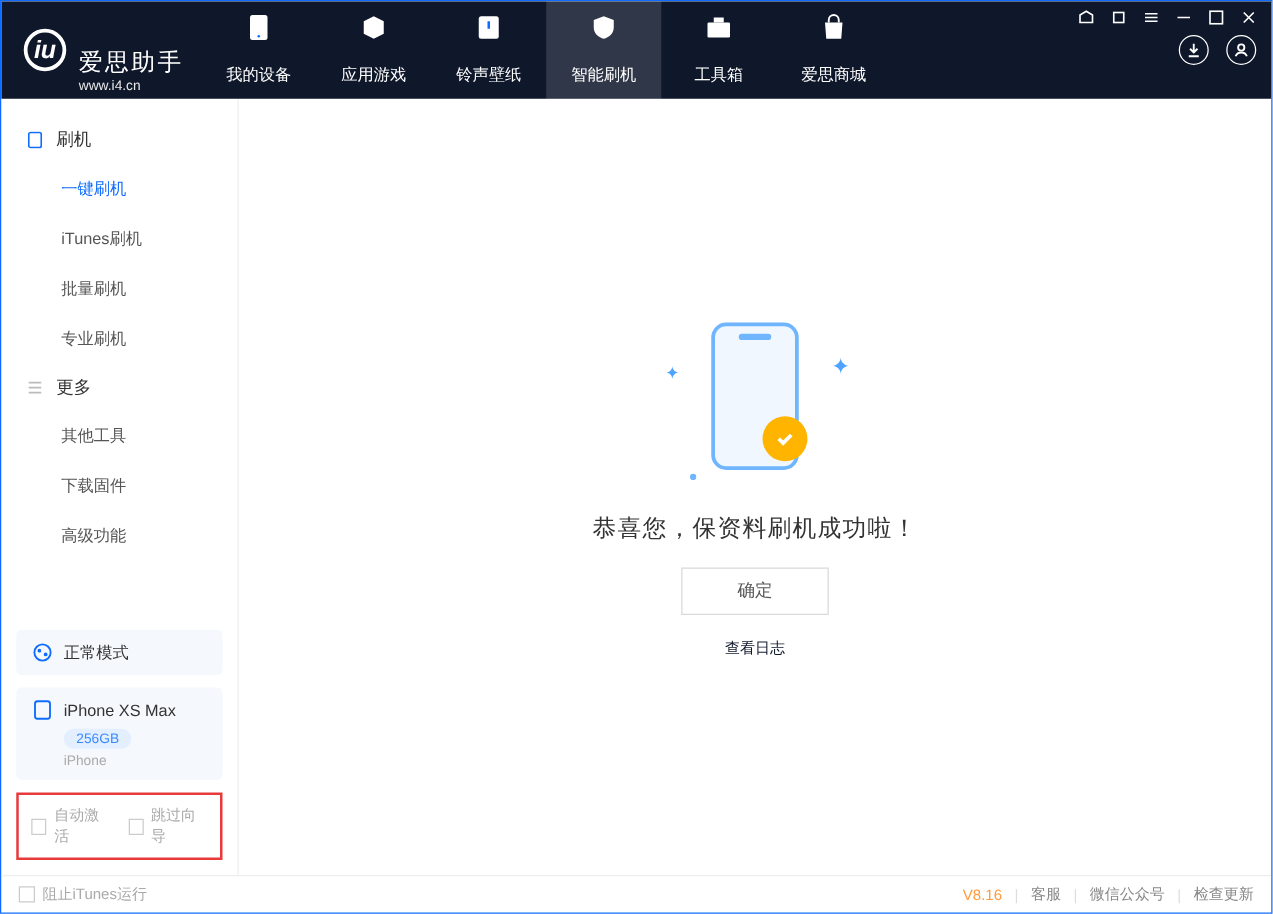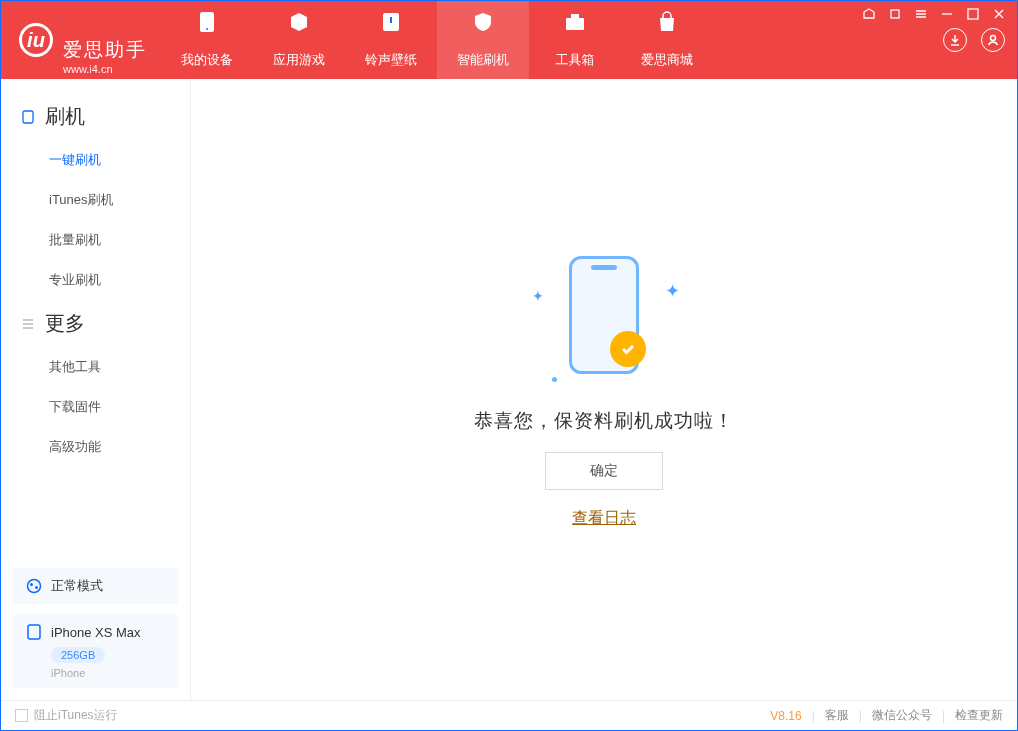--- a/index.html
+++ b/index.html
@@ -1,19 +1,19 @@
 <!DOCTYPE html>
 <html><head>
 <meta charset="utf-8">
 <style>
 * { margin: 0; padding: 0; box-sizing: border-box; font-family: "Microsoft YaHei", Arial, sans-serif; }
 body { background: #fff; width: 1018px; height: 731px; overflow: hidden; border: 1px solid #0f6cff; }
 
 
-.header { background: #ef4444; height: 78px; display: flex; align-items: center; position: relative; }
+.header { background: #0f172a; height: 78px; display: flex; align-items: center; position: relative; }
 .logo-block { display: flex; align-items: center; padding: 0 14px 0 18px; gap: 10px; }
 .logo-circle { width: 34px; height: 34px; border: 3px solid #fff; border-radius: 50%; display: flex; align-items: center; justify-content: center; color: #fff; font-size: 20px; font-weight: bold; font-style: italic; }
 .logo-text { color: #fff; }
 .logo-text .t1 { font-size: 19px; font-weight: 500; letter-spacing: 2px; margin-top: 32px; }
 .logo-text .t2 { font-size: 11px; opacity: .9; }
 .navs { display: flex; height: 100%; }
 .nav-item { width: 92px; color: #fff; font-size: 13px; display: flex; flex-direction: column; align-items: center; justify-content: center; gap: 18px; cursor: pointer; position: relative; }
 .nav-item.active { background: rgba(255,255,255,.14); }
 .nav-icon { width: 24px; height: 22px; display: flex; align-items: center; justify-content: center; }
 .nav-icon svg { fill: #fff; }
@@ -21,21 +21,21 @@
 .hr-btn { width: 24px; height: 24px; border: 1.5px solid #fff; border-radius: 50%; display: flex; align-items: center; justify-content: center; cursor: pointer; }
 .hr-btn svg { stroke: #fff; fill: none; }
 .win-controls { position: absolute; right: 10px; top: 6px; display: flex; gap: 10px; color: #fff; }
 .win-btn { width: 16px; height: 14px; cursor: pointer; display: flex; align-items: center; justify-content: center; }
 .win-btn svg { stroke: #fff; fill: none; stroke-width: 1.3; }
 
 
 .body { display: flex; height: calc(100% - 78px - 30px); }
 .sidebar { width: 190px; border-right: 1px solid #eee; display: flex; flex-direction: column; }
 .sb-scroll { flex: 1; padding-top: 14px; }
-.sb-section-header { display: flex; align-items: center; gap: 10px; padding: 10px 20px; font-size: 20px; color: #333; font-weight: 500; }
+.sb-section-header { display: flex; align-items: center; gap: 10px; padding: 10px 20px; font-size: 14px; color: #333; font-weight: 500; }
 .sb-section-icon { width: 14px; height: 14px; display: flex; align-items: center; justify-content: center; }
 .sb-item { padding: 11px 20px 11px 48px; font-size: 13px; color: #555; cursor: pointer; }
 .sb-item.active { color: #0f6cff; }
 .sb-bottom { padding: 0 12px 12px 12px; }
 .sb-card { background: #f5f8fc; border-radius: 4px; padding: 9px 12px; margin-top: 10px; }
 .sb-card .row1 { display: flex; align-items: center; gap: 8px; color: #333; font-size: 13px; font-weight: 500; }
 .sb-card .mode-icon, .sb-card .dev-icon { width: 18px; height: 18px; display: flex; align-items: center; justify-content: center; }
 .sb-card .storage { display: inline-block; background: #e3efff; color: #3a8bff; font-size: 11px; padding: 2px 10px; border-radius: 10px; margin: 6px 0 4px 26px; }
 .sb-card .devtype { color: #aaa; font-size: 11px; margin-left: 26px; }
 .sb-checkboxes { border: 2px solid #e83a3a; padding: 8px 10px; margin-top: 10px; display: flex; gap: 14px; }
@@ -48,21 +48,21 @@
 .sparkle { position: absolute; color: #4fa3ff; }
 .sparkle.s1 { left: 8px; top: 38px; font-size: 14px; }
 .sparkle.s2 { right: 4px; top: 30px; font-size: 18px; }
 .sparkle.s3 { left: 28px; bottom: 8px; width: 5px; height: 5px; background: #6fb6ff; border-radius: 50%; }
 .phone { position: absolute; left: 50%; top: 6px; transform: translateX(-50%); width: 70px; height: 118px; border: 3px solid #6fb6ff; border-radius: 12px; background: #f0f7ff; }
 .phone::before { content: ""; position: absolute; top: 6px; left: 50%; transform: translateX(-50%); width: 26px; height: 5px; background: #6fb6ff; border-radius: 3px; }
 .check-badge { position: absolute; right: -10px; bottom: 4px; width: 36px; height: 36px; background: #ffb400; border-radius: 50%; display: flex; align-items: center; justify-content: center; }
 .check-badge svg { stroke: #fff; stroke-width: 3; fill: none; }
 .success-text { font-size: 19px; color: #333; letter-spacing: 1px; }
 .ok-btn { border: 1px solid #d9d9d9; background: #fff; color: #555; font-size: 14px; padding: 9px 44px; cursor: pointer; }
-.log-link { color: #a16207; font-size: 16px; cursor: pointer; text-decoration: underline; }
+.log-link { color: #0f172a; font-size: 12px; cursor: pointer; }
 
 
 .footer { height: 30px; border-top: 1px solid #eee; display: flex; align-items: center; padding: 0 14px; font-size: 12px; color: #aaa; }
 .footer .cb-wrap { color: #aaa; }
 .footer-right { margin-left: auto; display: flex; align-items: center; gap: 10px; }
 .footer-right .ver { color: #ff9a3c; }
 .footer-right .flink { color: #888; cursor: pointer; }
 .footer-right .sep { color: #ddd; }
 </style>
 </head>
@@ -226,20 +226,30 @@
         <div class="row1">
           <span class="dev-icon">
               <svg width="14" height="16" viewBox="0 0 14 16">
                 <rect x="1" y="1" width="12" height="14" rx="2" fill="none" stroke="#0f6cff" stroke-width="1.5"></rect>
               </svg>
             </span>
           <span>iPhone XS Max</span>
         </div>
         <span class="storage">256GB</span>
         <div class="devtype">iPhone</div>
+      </div>
+      <div class="sb-checkboxes">
+        <label class="cb-wrap">
+          <span class="cb-box"></span>
+          <span>自动激活</span>
+        </label>
+        <label class="cb-wrap">
+          <span class="cb-box"></span>
+          <span>跳过向导</span>
+        </label>
       </div>
     </div>
   </div>
 
   <div class="main">
     <div class="illus">
       <span class="sparkle s1">✦</span>
       <span class="sparkle s2">✦</span>
       <span class="sparkle s3"></span>
       <div class="phone">

